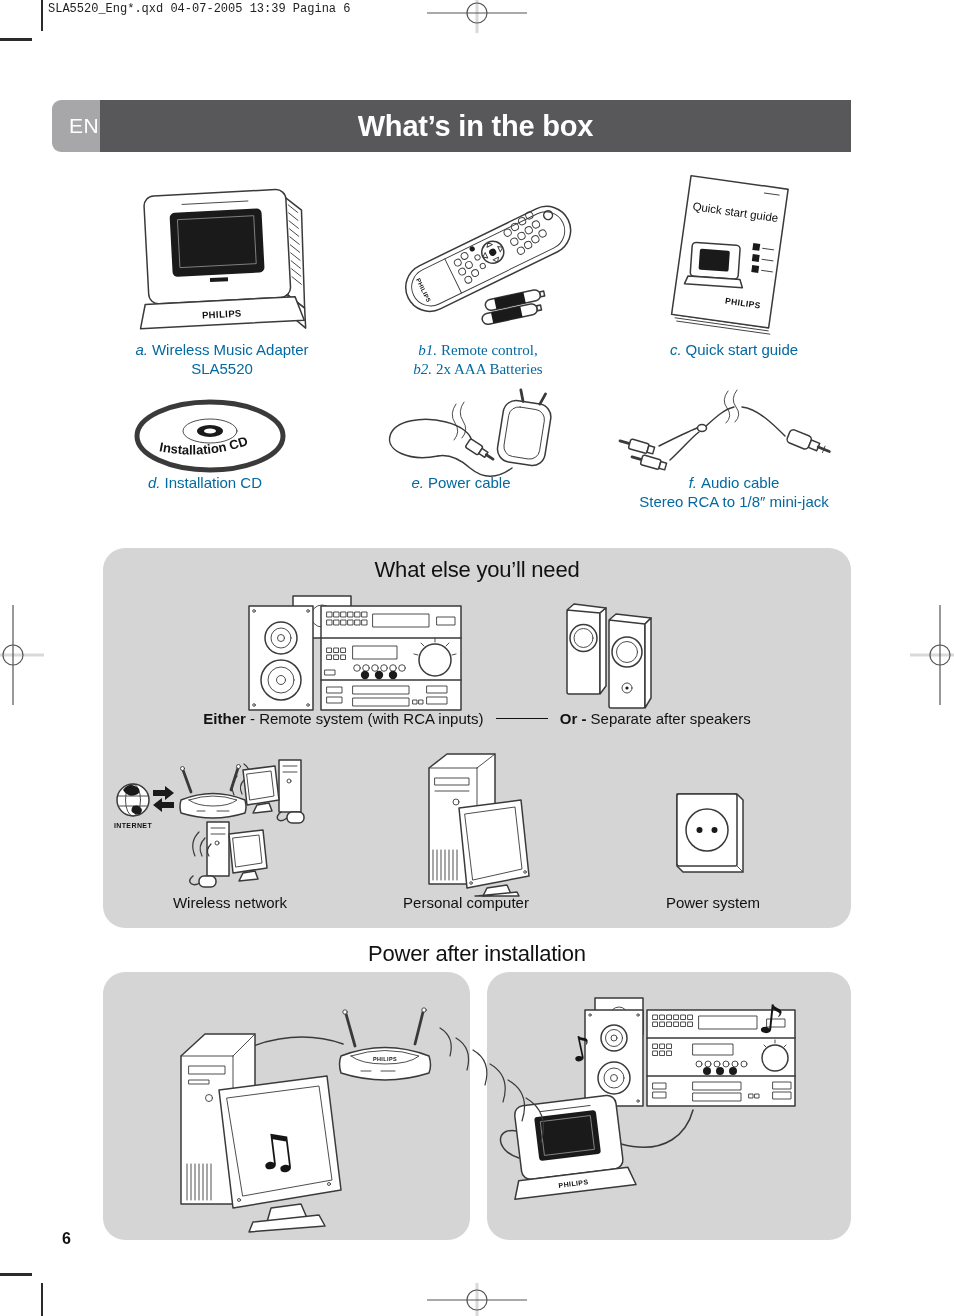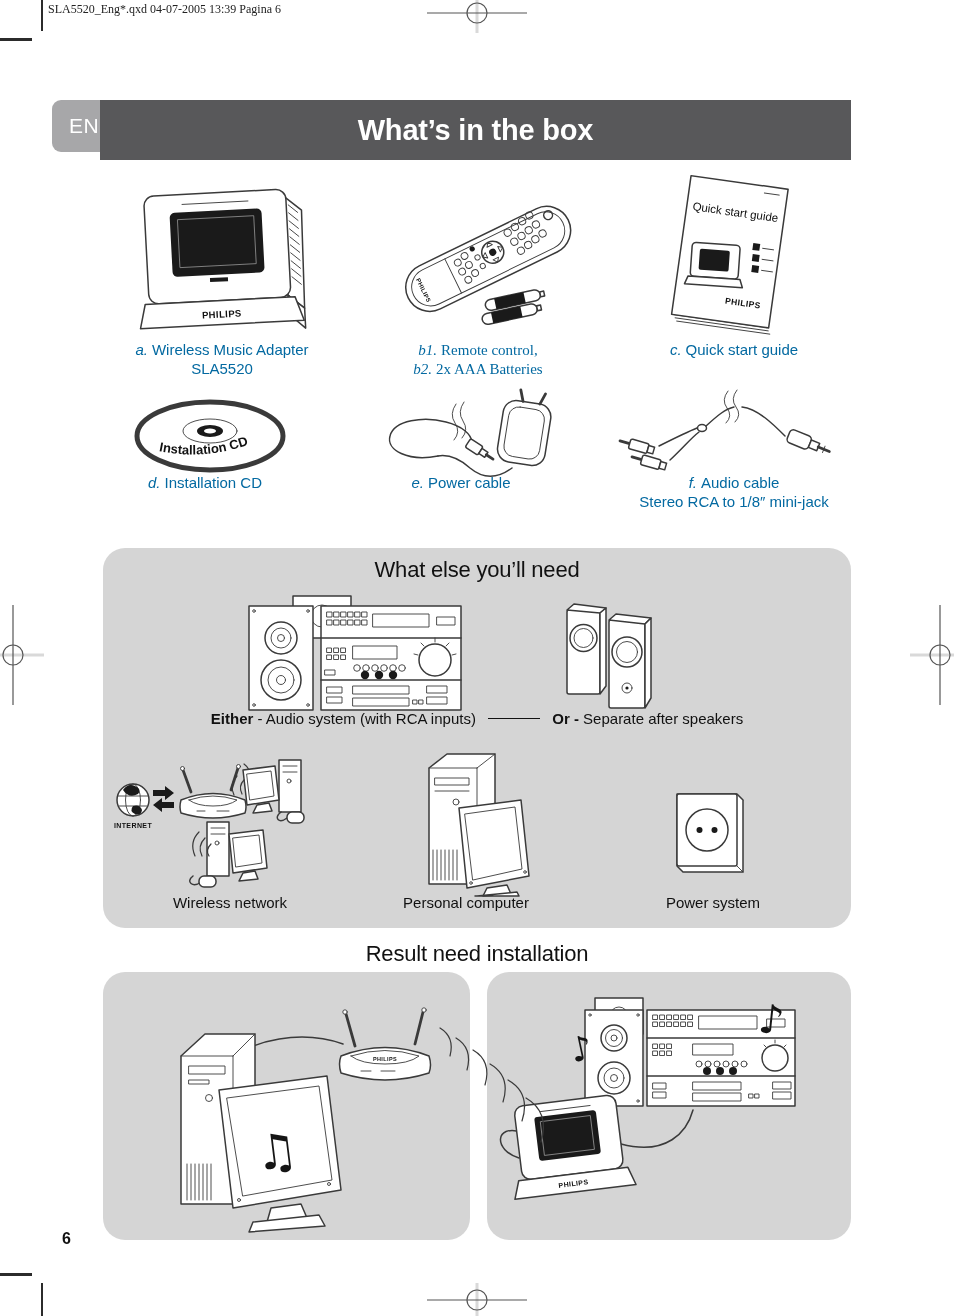--- a/index.html
+++ b/index.html
@@ -1,36 +1,36 @@
 <!DOCTYPE html>
 <html><head>
 <meta charset="utf-8">
 <style>
   * { margin:0; padding:0; box-sizing:border-box; }
   html,body { background:#fff; }
   .page { position:relative; width:954px; height:1316px; background:#ffffff;
           font-family:"Liberation Sans", sans-serif; color:#1a1a1a; overflow:hidden; }
 
   
-  .print-header { position:absolute; left:48px; top:2px; font-family:Liberation Serif, serif;
+  .print-header { position:absolute; left:48px; top:2px; font-family:Liberation Mono, monospace;
                   font-size:12px; color:#222; white-space:pre; }
   .crop { position:absolute; background:#2b2b2b; }
   .crop.v-top { left:41px; top:0; width:1.5px; height:31px; }
   .crop.h-top { left:0; top:38px; width:32px; height:3px; }
   .crop.h-bot { left:0; top:1273px; width:32px; height:3px; }
   .crop.v-bot { left:41px; top:1283px; width:1.5px; height:33px; }
   .reg { position:absolute; }
   .reg .dark { stroke:#555; stroke-width:1.2; fill:none; }
   .reg .lite { stroke:#d9d9d9; stroke-width:3; fill:none; }
 
   
   .lang-tab { position:absolute; left:30px; top:100px; width:64px; height:52px; background:#a7a7a9;
               border-radius:9px 0 0 9px; color:#fff; font-size:21px; display:flex; align-items:center;
               justify-content:center; letter-spacing:.5px;margin-left:22px; }
-  .title-bar { position:absolute; left:100px; top:100px; width:751px; height:60px; background:#58585a;
+  .title-bar { position:absolute; left:100px; top:100px; width:751px; height:52px; background:#58585a;
                color:#fff; display:flex; align-items:center; justify-content:center; }
   .title-bar span { font-size:29px; font-weight:600; letter-spacing:-0.2px; }
 
   
   .caption { position:absolute; text-align:center; font-size:15px; line-height:18.5px; color:#0369a1; }
   .pfx { font-style:italic; margin-right:4px; }
   .pfx:empty { display:none; margin:0; }
 
   .cap-a { left:90px;  top:341px; width:264px; }
   .cap-b { left:350px; top:341px; width:256px;font-family:Liberation Serif, serif; }
@@ -339,21 +339,21 @@
       <path class="fw" d="M50 22 L57 16 L92 20 L86 26 Z"></path>
       <path class="fw" d="M86 26 L92 20 L92 100 L86 110 Z"></path>
       <circle cx="68" cy="54" r="15"></circle>
         <circle class="thin" cx="68" cy="54" r="10.5"></circle>
       <circle class="thin" cx="68" cy="90" r="5"></circle>
         <circle class="fd" cx="68" cy="90" r="1.6"></circle>
     </svg>
 
     <div class="eo-line">
       <b>Either</b>
-      <span>- Audio system (with RCA inputs)</span>
+      <span>- Remote system (with RCA inputs)</span>
       <span class="eo-dash"></span>
       <b>Or -</b>
       <span>Separate after speakers</span>
     </div>
 
     <svg class="art" style="left:8px; top:200px; width:260px; height:145px;" viewBox="0 0 260 145">
       <circle class="fw" cx="22" cy="52" r="16"></circle>
       <ellipse class="thin" cx="22" cy="52" rx="7.5" ry="16"></ellipse>
       <path class="thin" d="M6.5 48 h31 M8 58 h28"></path>
       <path class="fd" d="M12 42 q5 -7 12 -4 q7 3 3 8 q-9 5 -15 -4 z"></path>
@@ -411,21 +411,21 @@
       <circle cx="40" cy="44" r="21"></circle>
       <circle class="fd" cx="32.5" cy="44" r="3"></circle>
       <circle class="fd" cx="47.5" cy="44" r="3"></circle>
     </svg>
 
     <div class="need-cap" style="left:127px;">Wireless network</div>
     <div class="need-cap" style="left:363px;">Personal computer</div>
     <div class="need-cap" style="left:610px;">Power system</div>
   </div>
 
-  <div class="result-title">Result need installation</div>
+  <div class="result-title">Power after installation</div>
 
   <div class="panel result-left">
     <svg class="art fill" viewBox="0 0 367 268">
       <path d="M120 92 C 150 66 200 58 240 72"></path>
       <path class="fw" d="M238 84 q44 -17 88 0 q3 9 0 17 q-44 14 -88 0 q-3 -9 0 -17 z"></path>
       <path class="thin" d="M248 84 q34 -11 68 0 q-10 8 -34 8 q-24 0 -34 -8 z"></path>
       <text class="logo" x="282" y="89" text-anchor="middle" font-size="5.5">PHILIPS</text>
       <path class="thin" d="M258 99 h10 M278 99 h14"></path>
       <line class="thick" x1="252" y1="74" x2="243" y2="42"></line>
         <circle class="thin fw" cx="242" cy="40" r="2.2"></circle>

